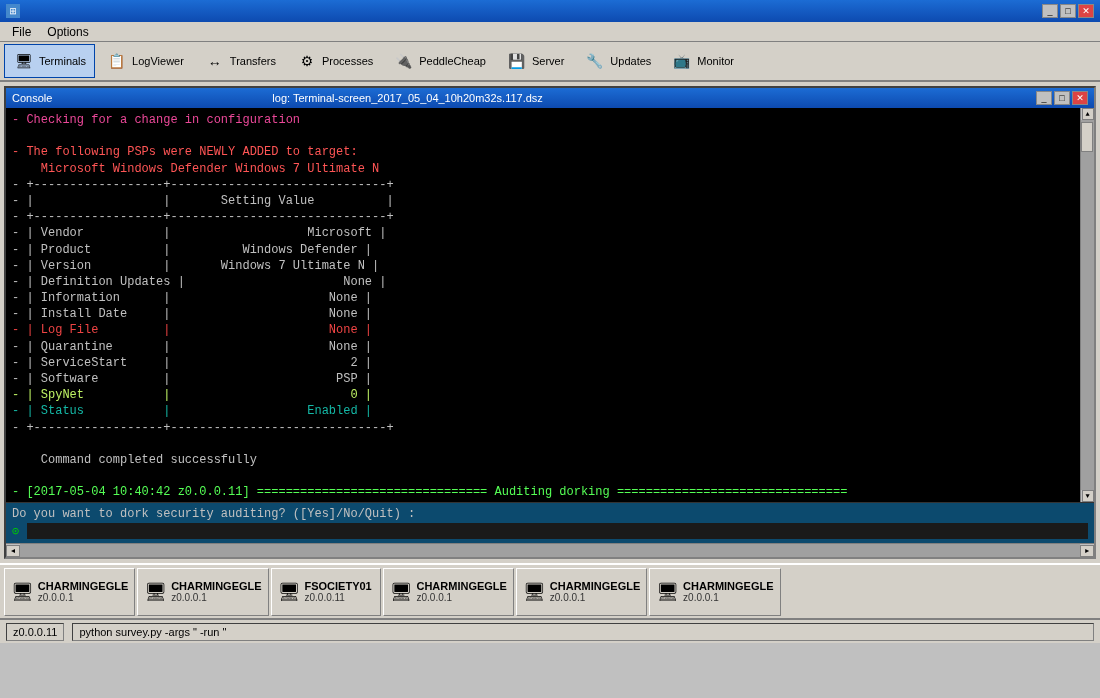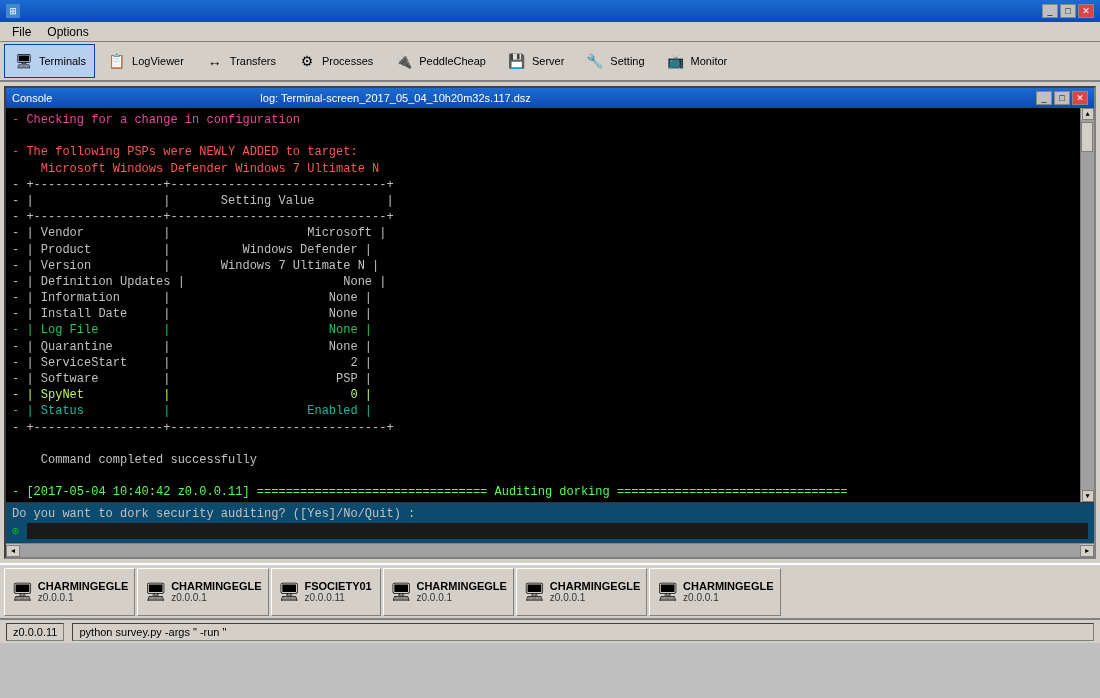--- a/index.html
+++ b/index.html
@@ -355,33 +355,33 @@
   <div class="tool-btn">
     <div class="tool-icon">🔌</div>
     <span>PeddleCheap</span>
   </div>
   <div class="tool-btn">
     <div class="tool-icon">💾</div>
     <span>Server</span>
   </div>
   <div class="tool-btn">
     <div class="tool-icon">🔧</div>
-    <span>Setting</span>
+    <span>Updates</span>
   </div>
   <div class="tool-btn">
     <div class="tool-icon">📺</div>
     <span>Monitor</span>
   </div>
 </div>
 
 <div class="main-area" style="height: 481px;">
   <div class="console-window">
 
     <div class="console-title-bar">
-      <div style="display:flex; align-items:center; gap: 8px;">
+      <div style="display:flex; align-items:center; gap: 20px;">
         <span>Console</span>
         <span style="margin-left: 200px;">log: Terminal-screen_2017_05_04_10h20m32s.117.dsz</span>
       </div>
       <div class="console-title-controls">
         <div class="tb-btn">_</div>
         <div class="tb-btn">□</div>
         <div class="tb-btn close">✕</div>
       </div>
     </div>
 
@@ -393,21 +393,21 @@
 <span style="color:#ff5555">    Microsoft Windows Defender Windows 7 Ultimate N</span>
 <span style="color:#c0c0c0">- +------------------+------------------------------+</span>
 <span style="color:#c0c0c0">- |                  |       Setting Value          |</span>
 <span style="color:#c0c0c0">- +------------------+------------------------------+</span>
 <span style="color:#c0c0c0">- | Vendor           |                   Microsoft |</span>
 <span style="color:#c0c0c0">- | Product          |          Windows Defender |</span>
 <span style="color:#c0c0c0">- | Version          |       Windows 7 Ultimate N |</span>
 <span style="color:#c0c0c0">- | Definition Updates |                      None |</span>
 <span style="color:#c0c0c0">- | Information      |                      None |</span>
 <span style="color:#c0c0c0">- | Install Date     |                      None |</span>
-<span style="color:#22c55e">- | Log File         |                      None |</span>
+<span style="color:#ef4444">- | Log File         |                      None |</span>
 <span style="color:#c0c0c0">- | Quarantine       |                      None |</span>
 <span style="color:#c0c0c0">- | ServiceStart     |                         2 |</span>
 <span style="color:#c0c0c0">- | Software         |                       PSP |</span>
 <span style="color:#bef264">- | SpyNet           |                         0 |</span>
 <span style="color:#14b8a6">- | Status           |                   Enabled |</span>
 <span style="color:#c0c0c0">- +------------------+------------------------------+</span>
 <span style="color:#c0c0c0"></span>
 <span style="color:#c0c0c0">    Command completed successfully</span>
 <span style="color:#c0c0c0"></span>
 <span style="color:#55ff55">- [2017-05-04 10:40:42 z0.0.0.11] ================================ Auditing dorking ================================</span>

